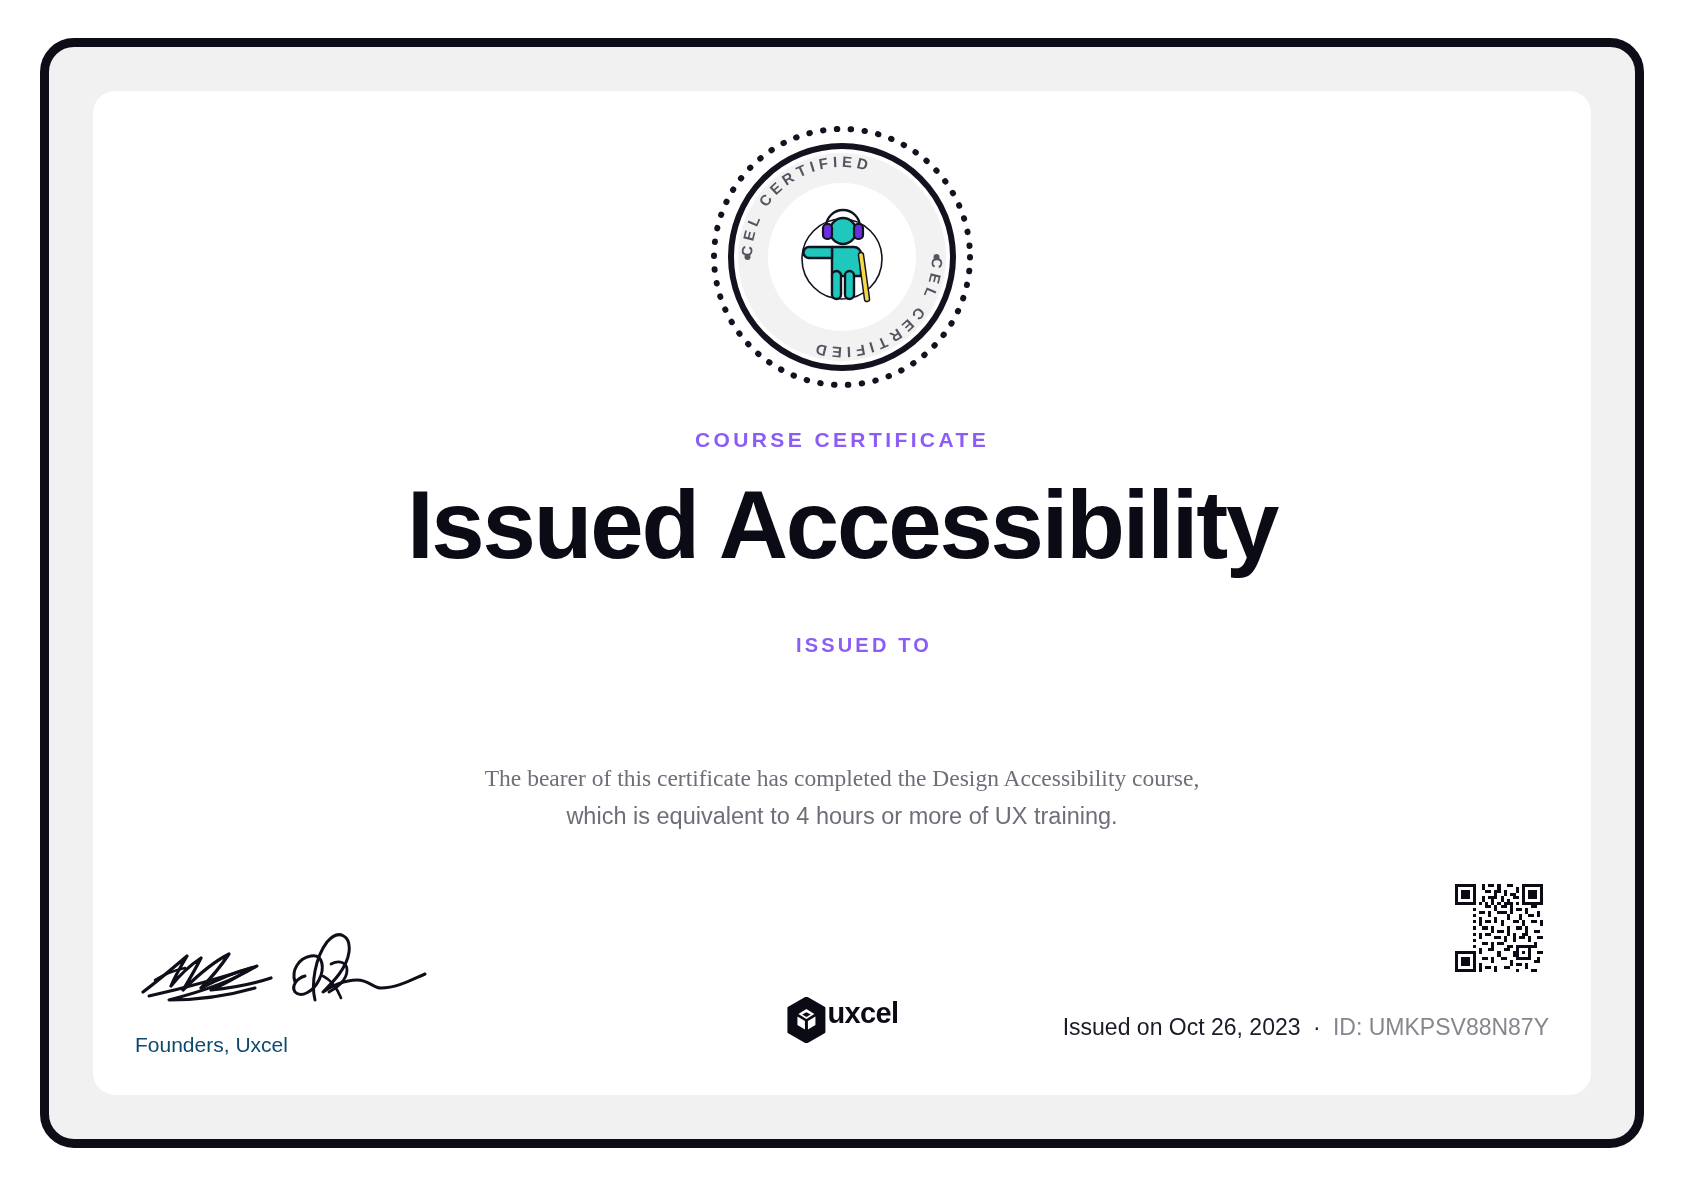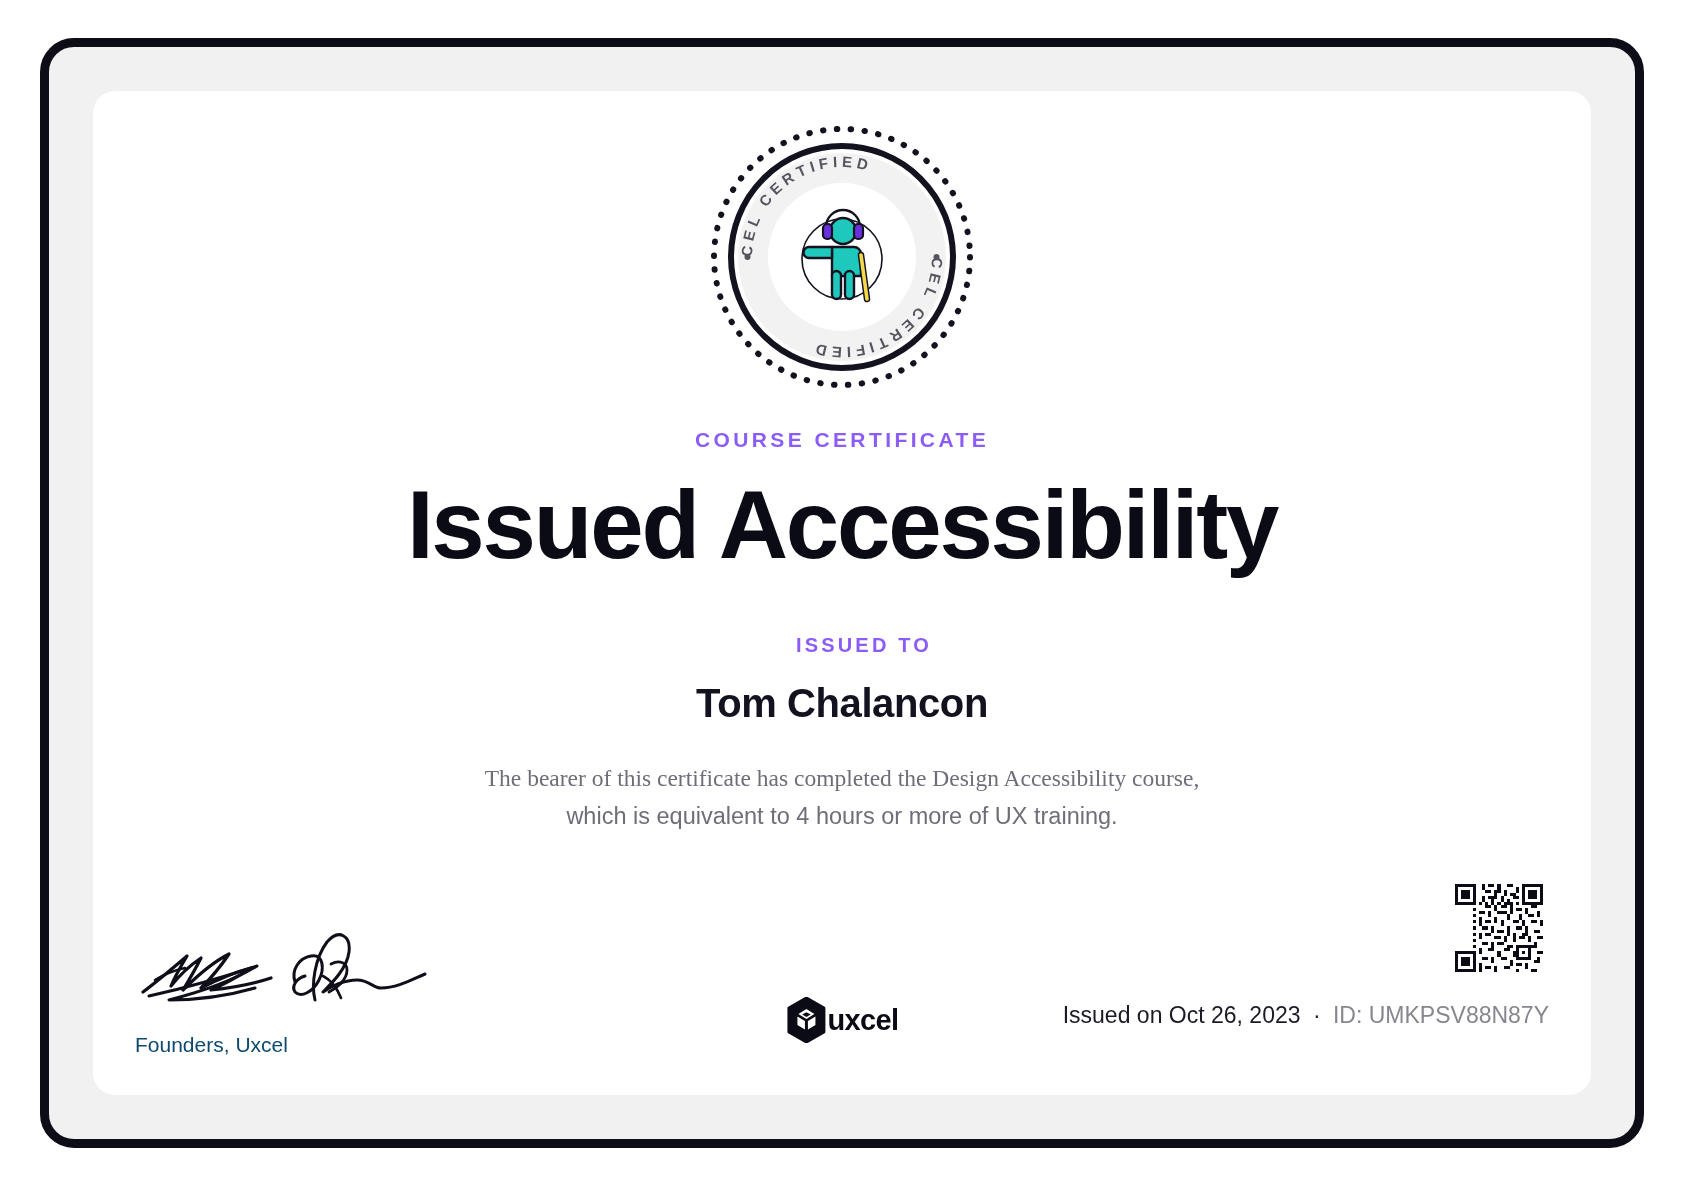--- a/index.html
+++ b/index.html
@@ -107,34 +107,34 @@
     font-size: 21px;
     color: #0c4a6e;
   }
 
   #brand-logo {
     position: absolute;
     left: 50%;
     transform: translateX(-50%);
     bottom: 52px;
     display: flex;
-    align-items: center;
+    align-items: flex-start;
   }
   #brand-logo svg { display: block; }
   #brand-wordmark {
     font-size: 29px;
     font-weight: 700;
     letter-spacing: -0.6px;
     color: #0b0b16;
   }
 
   #issuance-block {
     position: absolute;
     right: 42px;
-    bottom: 66px;
+    bottom: 54px;
     text-align: right;
     font-size: 23px;
     color: #1b1b27;
     white-space: nowrap;
     margin-left: 44px;
   }
   #issuance-separator { color: #1b1b27; padding: 0 6px; }
   #certificate-id { color: #86868f; }
 
   #qr-code {
@@ -202,21 +202,20 @@
         </g>
       </svg>
     </div>
 
     <div class="eyebrow" id="eyebrow-course">COURSE CERTIFICATE</div>
 
     <h1 id="course-title">Issued Accessibility</h1>
 
     <div class="eyebrow" id="eyebrow-issued-to">ISSUED TO</div>
 
-    <div id="recipient-name">Tom Chalancon</div>
 
     <p id="certificate-description">
       <span style="display: block; font-family: Liberation Serif, serif;">The bearer of this certificate has completed the Design Accessibility course,</span>
       <span style="display: block;">which is equivalent to 4 hours or more of UX training.</span>
     </p>
 
     <div id="signature-block">
       <svg id="signature-marks" viewBox="0 0 300 82" xmlns="http://www.w3.org/2000/svg">
         <g fill="none" stroke="#0f0f1a" stroke-linecap="round" stroke-linejoin="round">
 

